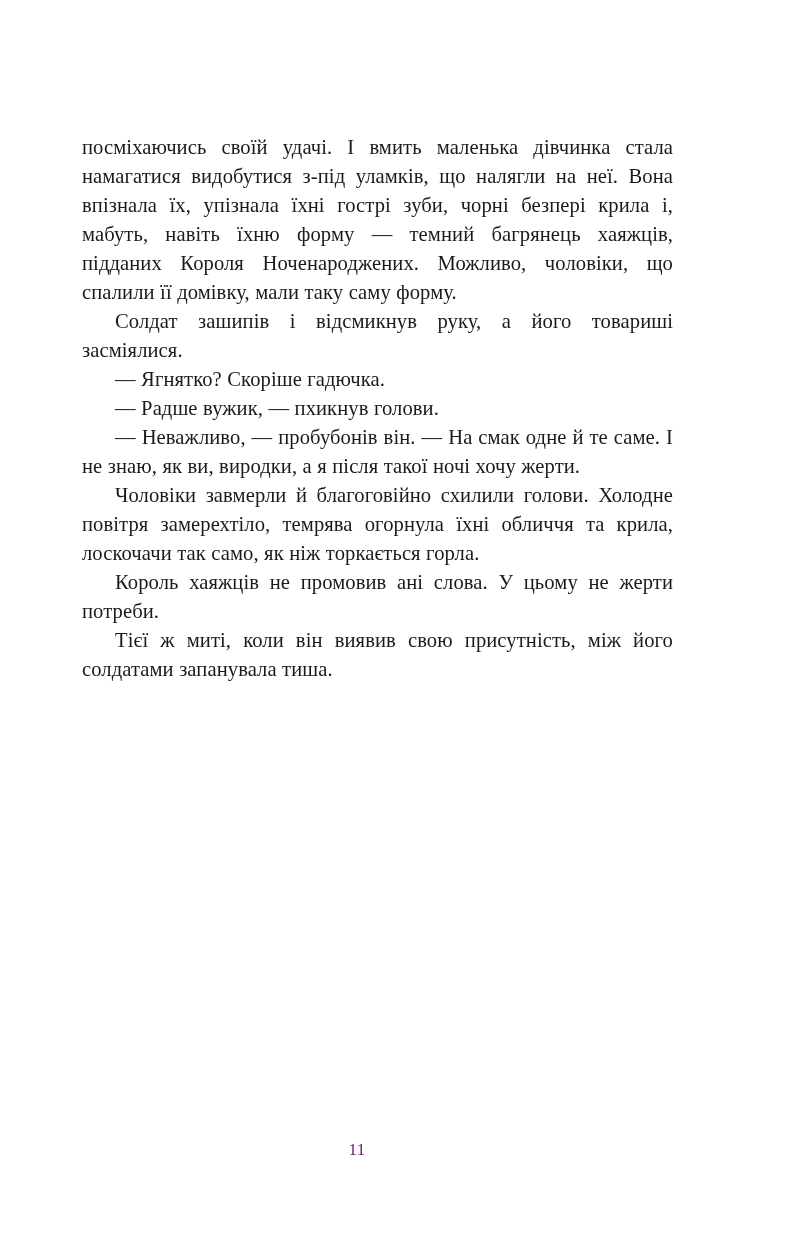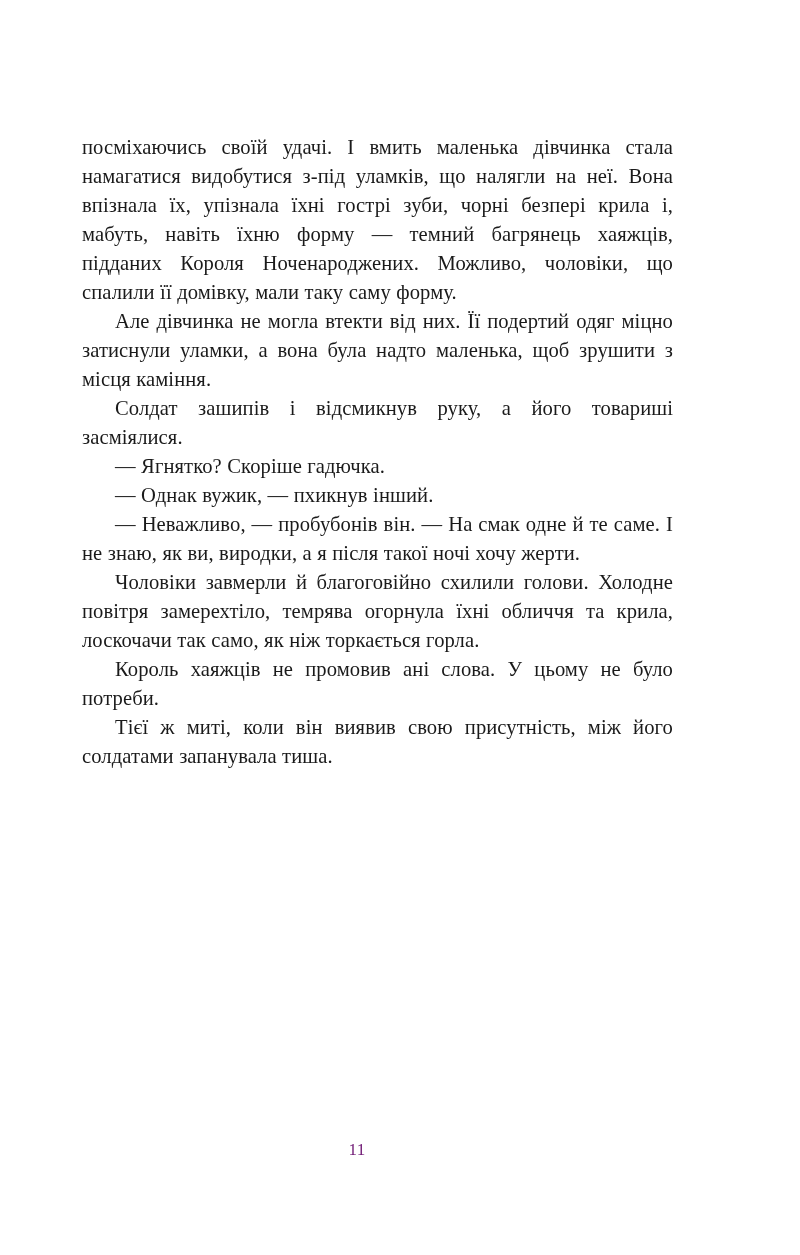--- a/index.html
+++ b/index.html
@@ -49,25 +49,24 @@
     letter-spacing: 0.02em;
   }
 </style>
 </head>
 <body>
 
 <div class="page">
 
   <div class="text-column">
     <p class="body-paragraph first-para">посміхаючись своїй удачі. І вмить маленька дівчинка стала намагатися видобутися з-під уламків, що налягли на неї. Вона впізнала їх, упізнала їхні гострі зуби, чорні безпері крила і, мабуть, навіть їхню форму — темний багрянець хаяжців, підданих Короля Ноченароджених. Можливо, чоловіки, що спалили її домівку, мали таку саму форму.</p>
-    <p class="body-paragraph">Але дівчинка не могла втекти від них. Її подертий одяг міцно затиснули уламки, а вона була надто маленька, щоб зрушити з місця каміння.</p>
     <p class="body-paragraph">Солдат зашипів і відсмикнув руку, а його товариші засміялися.</p>
     <p class="body-paragraph">— Ягнятко? Скоріше гадючка.</p>
-    <p class="body-paragraph">— Однак вужик, — пхикнув інший.</p>
+    <p class="body-paragraph">— Радше вужик, — пхикнув голови.</p>
     <p class="body-paragraph">— Неважливо, — пробубонів він. — На смак одне й те саме. І не знаю, як ви, виродки, а я після такої ночі хочу жерти.</p>
     <p class="body-paragraph">Чоловіки завмерли й благоговійно схилили голови. Холодне повітря замерехтіло, темрява огорнула їхні обличчя та крила, лоскочачи так само, як ніж торкається горла.</p>
-    <p class="body-paragraph">Король хаяжців не промовив ані слова. У цьому не було потреби.</p>
+    <p class="body-paragraph">Король хаяжців не промовив ані слова. У цьому не жерти потреби.</p>
     <p class="body-paragraph">Тієї ж миті, коли він виявив свою присутність, між його солдатами запанувала тиша.</p>
   </div>
 
   <div class="page-number">11</div>
 
 </div>
 
 </body></html>

